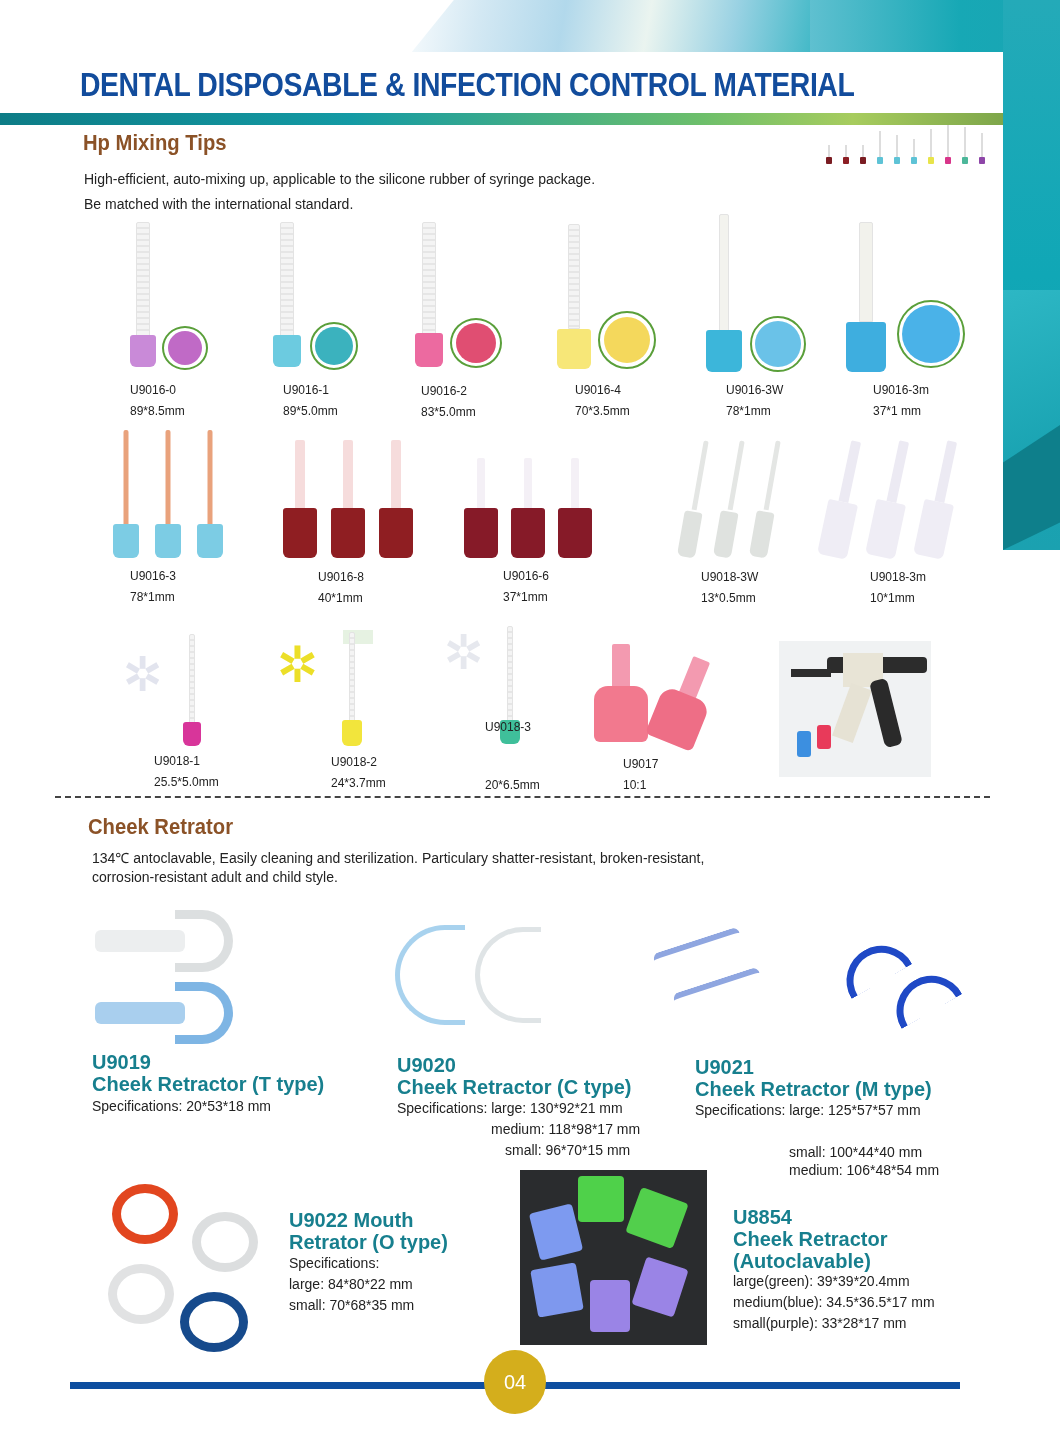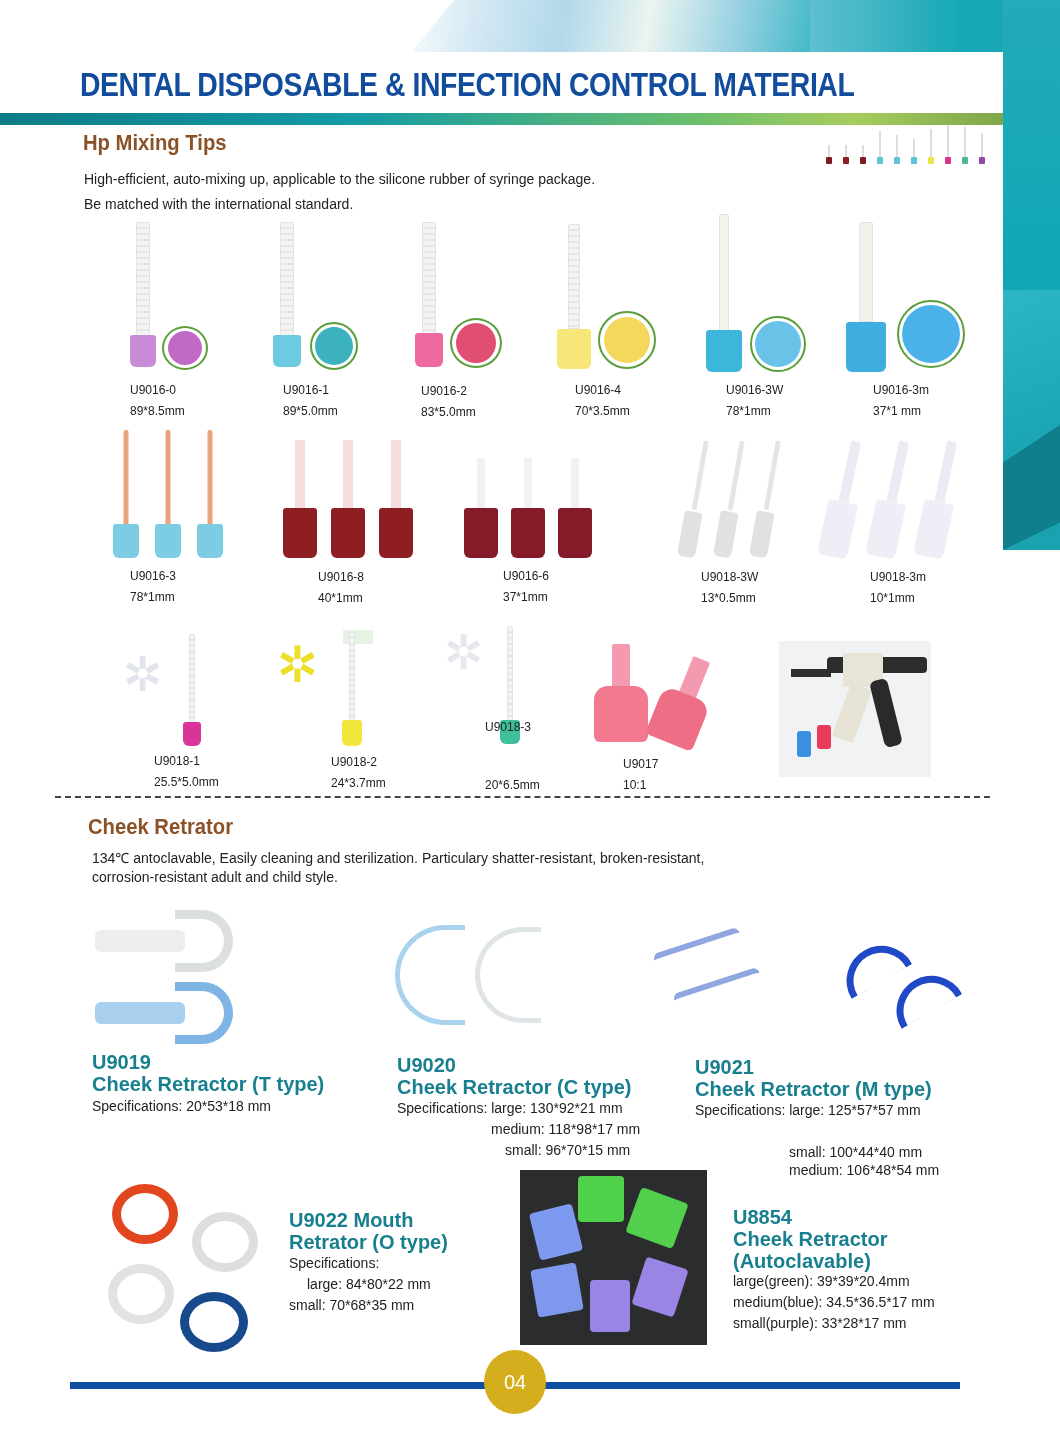--- a/index.html
+++ b/index.html
@@ -333,21 +333,21 @@
 
 <div class="abs" style="left:100px;top:1178px;width:170px;height:175px;">
   <div class="abs" style="left:12px;top:6px;width:66px;height:60px;border:9px solid #e2461f;border-radius:50%;"></div>
   <div class="abs" style="left:92px;top:34px;width:66px;height:60px;border:9px solid #dcdedf;border-radius:50%;"></div>
   <div class="abs" style="left:8px;top:86px;width:66px;height:60px;border:9px solid #e1e2e3;border-radius:50%;"></div>
   <div class="abs" style="left:80px;top:114px;width:68px;height:60px;border:9px solid #164a8c;border-radius:50%;"></div>
 </div>
 <div class="abs prod-head" style="left:289px;top:1209px;">U9022 Mouth</div>
 <div class="abs prod-head" style="left:289px;top:1231px;">Retrator (O type)</div>
 <div class="abs spec" style="left:289px;top:1253px;">Specifications:</div>
-<div class="abs spec" style="left:289px;top:1274px;margin-left:18px;">large: 84*80*22 mm</div>
+<div class="abs spec" style="left:289px;top:1274px;">large: 84*80*22 mm</div>
 <div class="abs spec" style="left:289px;top:1295px;">small: 70*68*35 mm</div>
 
 <div class="abs bite-box">
   <div class="abs" style="left:58px;top:6px;width:46px;height:46px;background:#4fd14a;border-radius:4px;"></div>
   <div class="abs" style="left:112px;top:24px;width:50px;height:48px;background:#52cf4c;border-radius:4px;transform:rotate(20deg);"></div>
   <div class="abs" style="left:14px;top:38px;width:44px;height:48px;background:#7d9af0;border-radius:4px;transform:rotate(-14deg);"></div>
   <div class="abs" style="left:14px;top:96px;width:46px;height:48px;background:#7e98ee;border-radius:4px;transform:rotate(-10deg);"></div>
   <div class="abs" style="left:70px;top:110px;width:40px;height:52px;background:#9a84e6;border-radius:4px;"></div>
   <div class="abs" style="left:118px;top:92px;width:44px;height:50px;background:#9a84e6;border-radius:4px;transform:rotate(18deg);"></div>
 </div>

